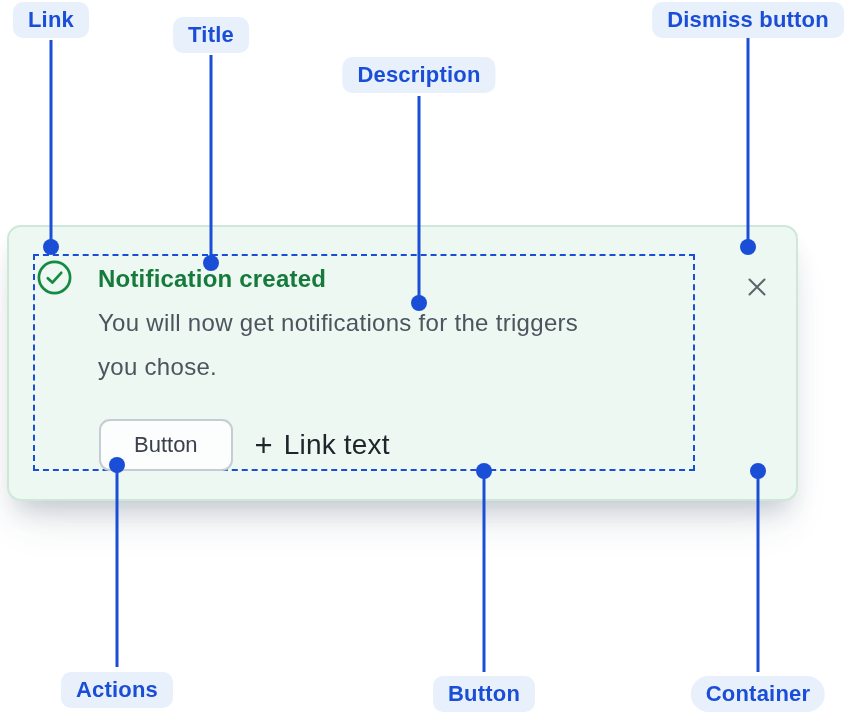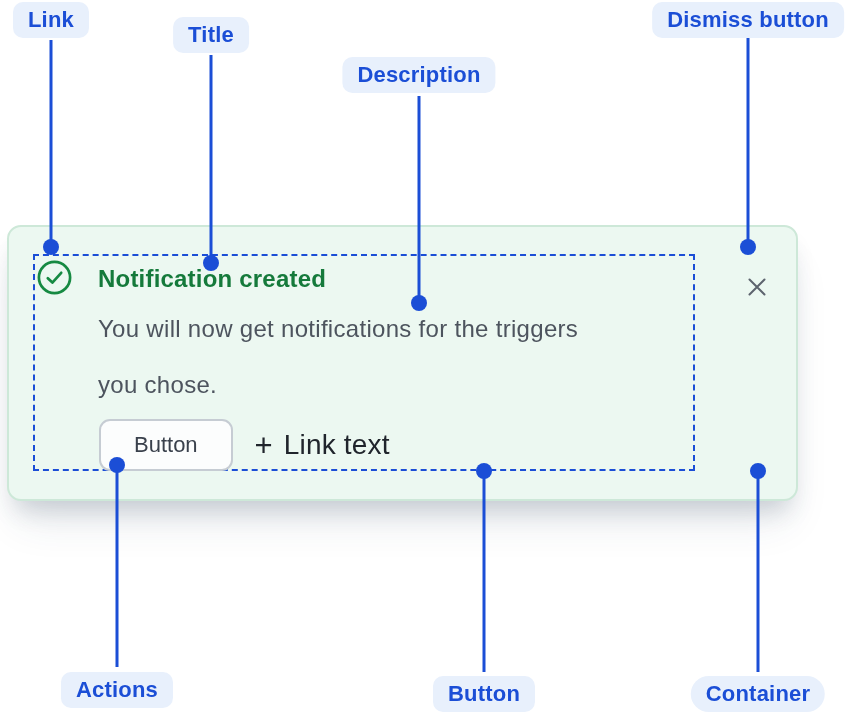--- a/index.html
+++ b/index.html
@@ -54,21 +54,21 @@
     position:absolute;left:24px;top:27px;width:662px;height:217px;box-sizing:border-box;
     border:2.5px dashed #1b4ed6;pointer-events:none;
   }
   .flag-icon{position:absolute;left:28px;top:33px;width:35px;height:35px;}
   .flag-title{
     position:absolute;left:89px;top:38px;
     font-size:24px;font-weight:700;color:#157a3b;letter-spacing:.2px;white-space:nowrap;
   }
   .flag-description{
     position:absolute;left:89px;top:74px;width:512px;
-    font-size:24px;line-height:56px;color:#4d545e;letter-spacing:.3px;
+    font-size:24px;line-height:44px;color:#4d545e;letter-spacing:.3px;
   }
   .flag-actions{
     position:absolute;left:90px;top:192px;display:flex;align-items:center;gap:22px;
   }
   .flag-button{
     display:inline-flex;align-items:center;justify-content:center;
     height:52px;padding:12px 33px;box-sizing:border-box;
     background:#fcfdfd;border:2px solid #c6ccd3;border-radius:11px;
     font-family:"Liberation Sans", sans-serif;
     font-size:22px;color:#3a414c;cursor:pointer;

